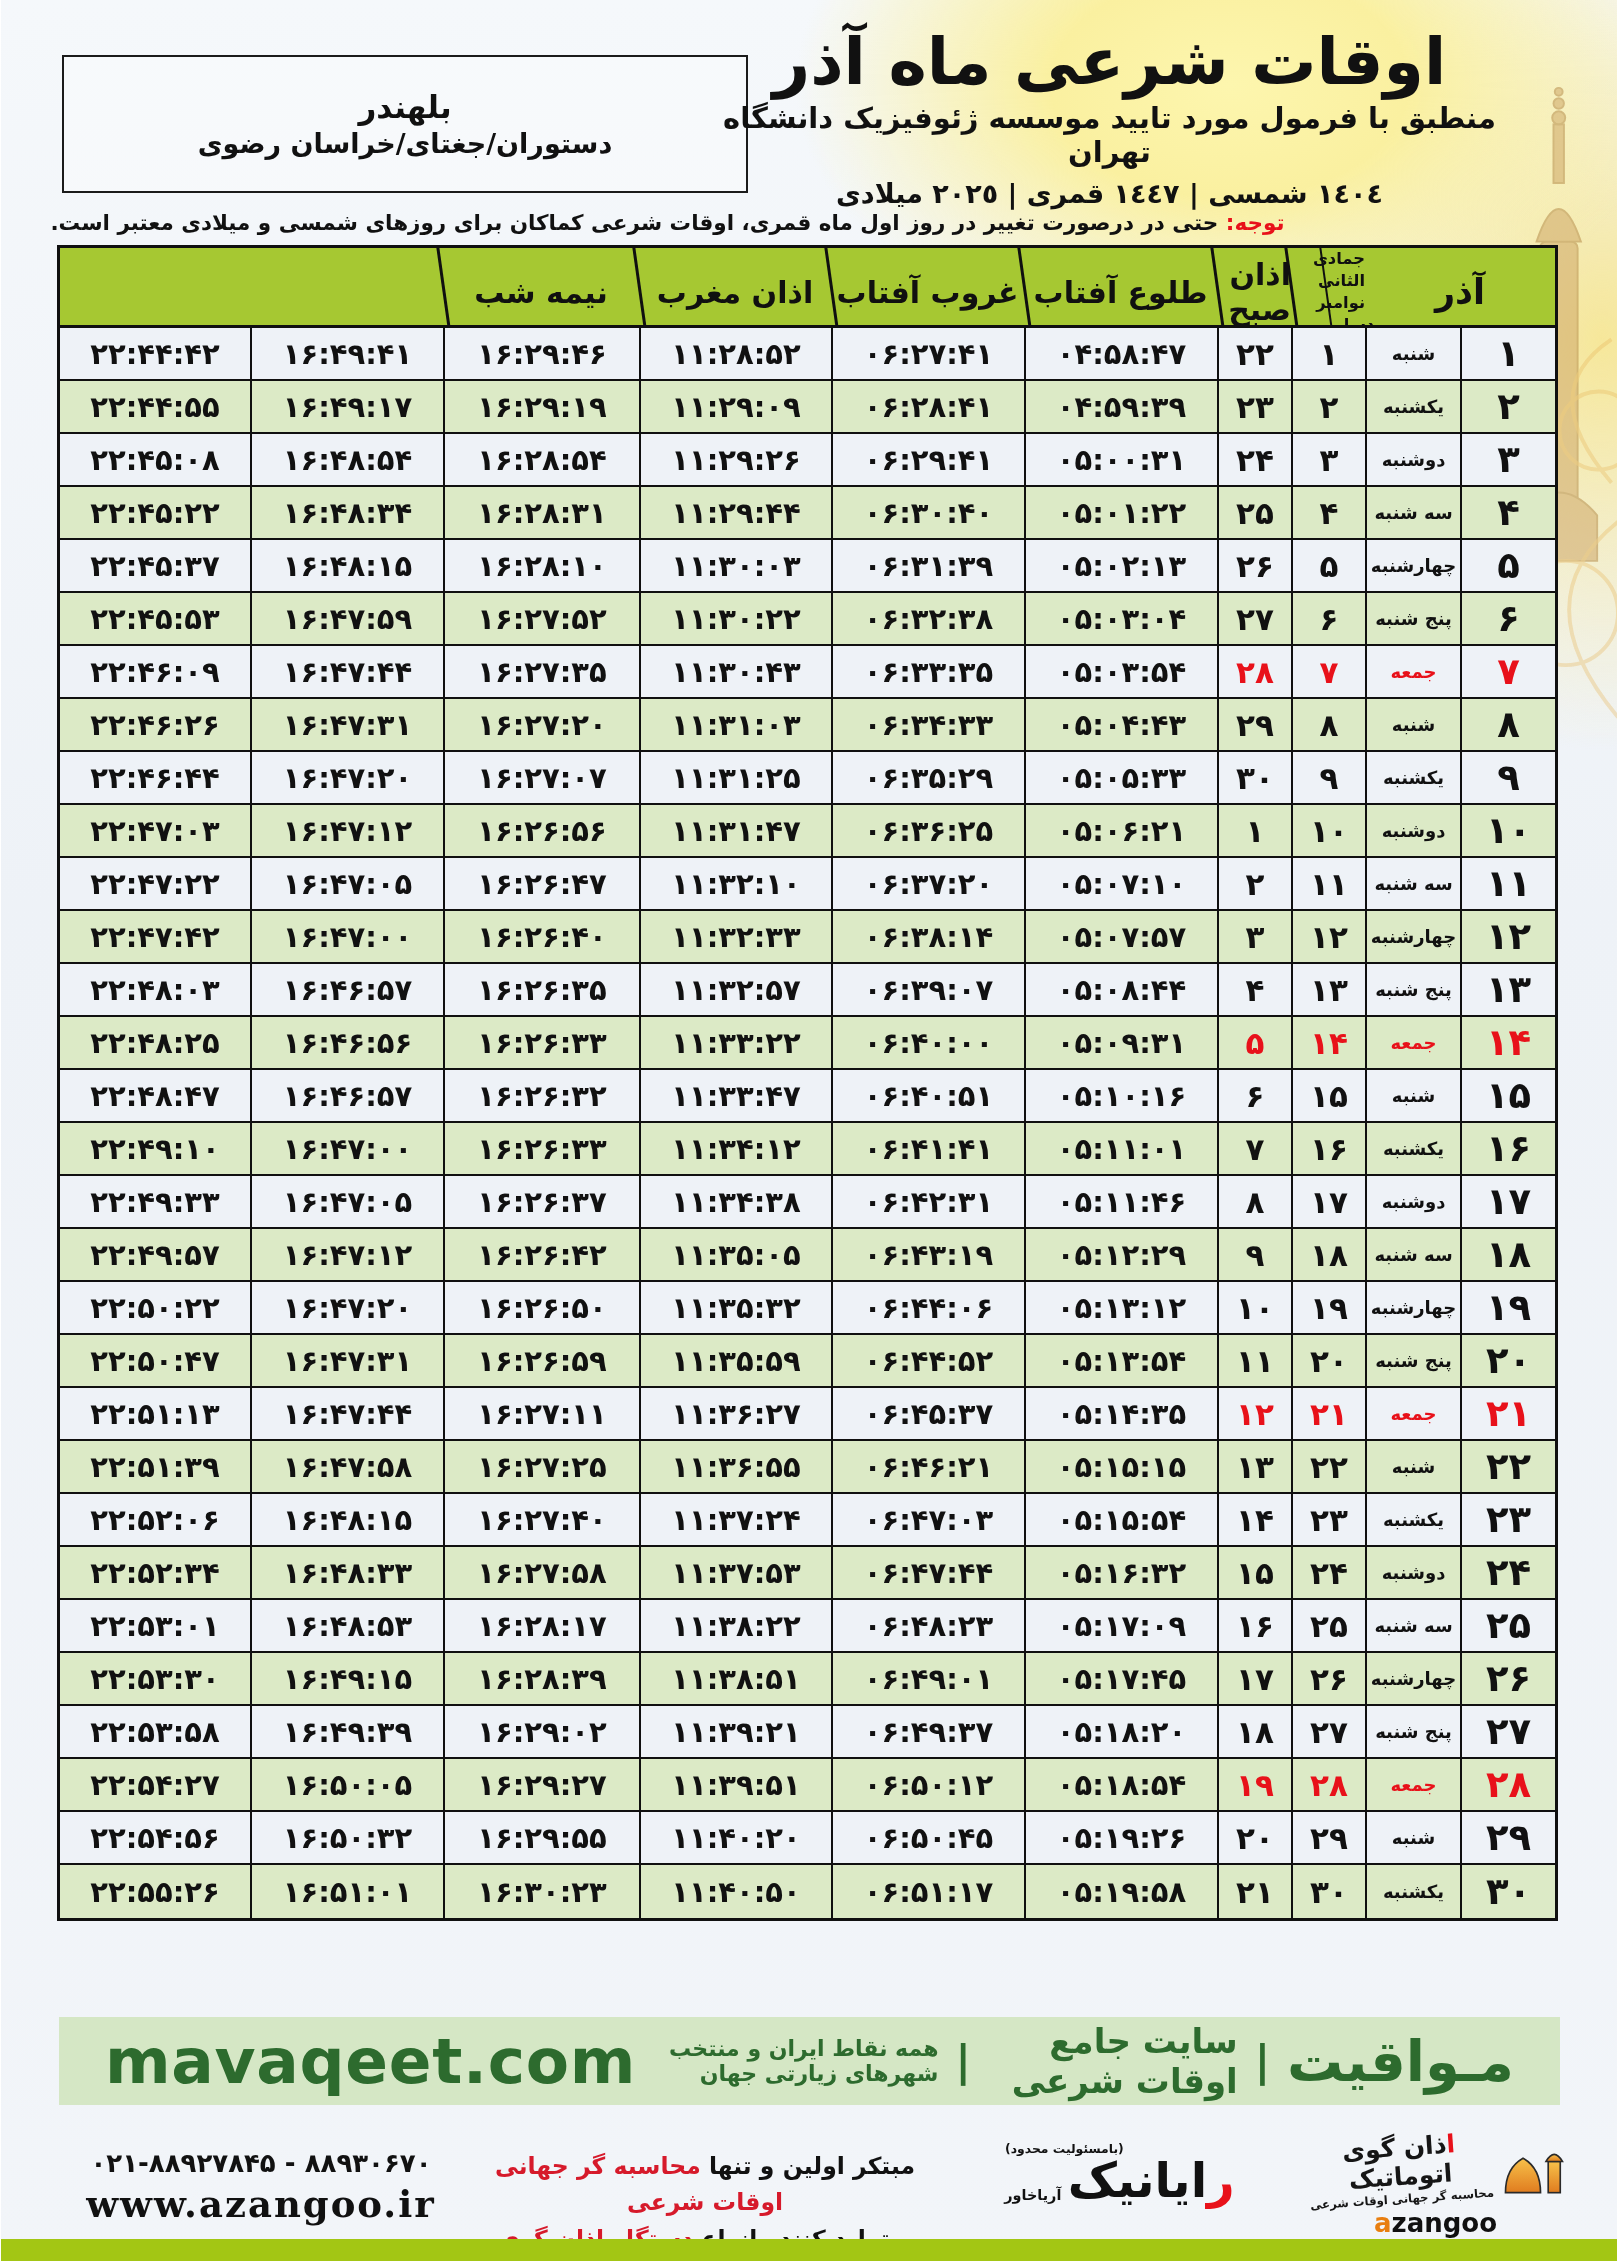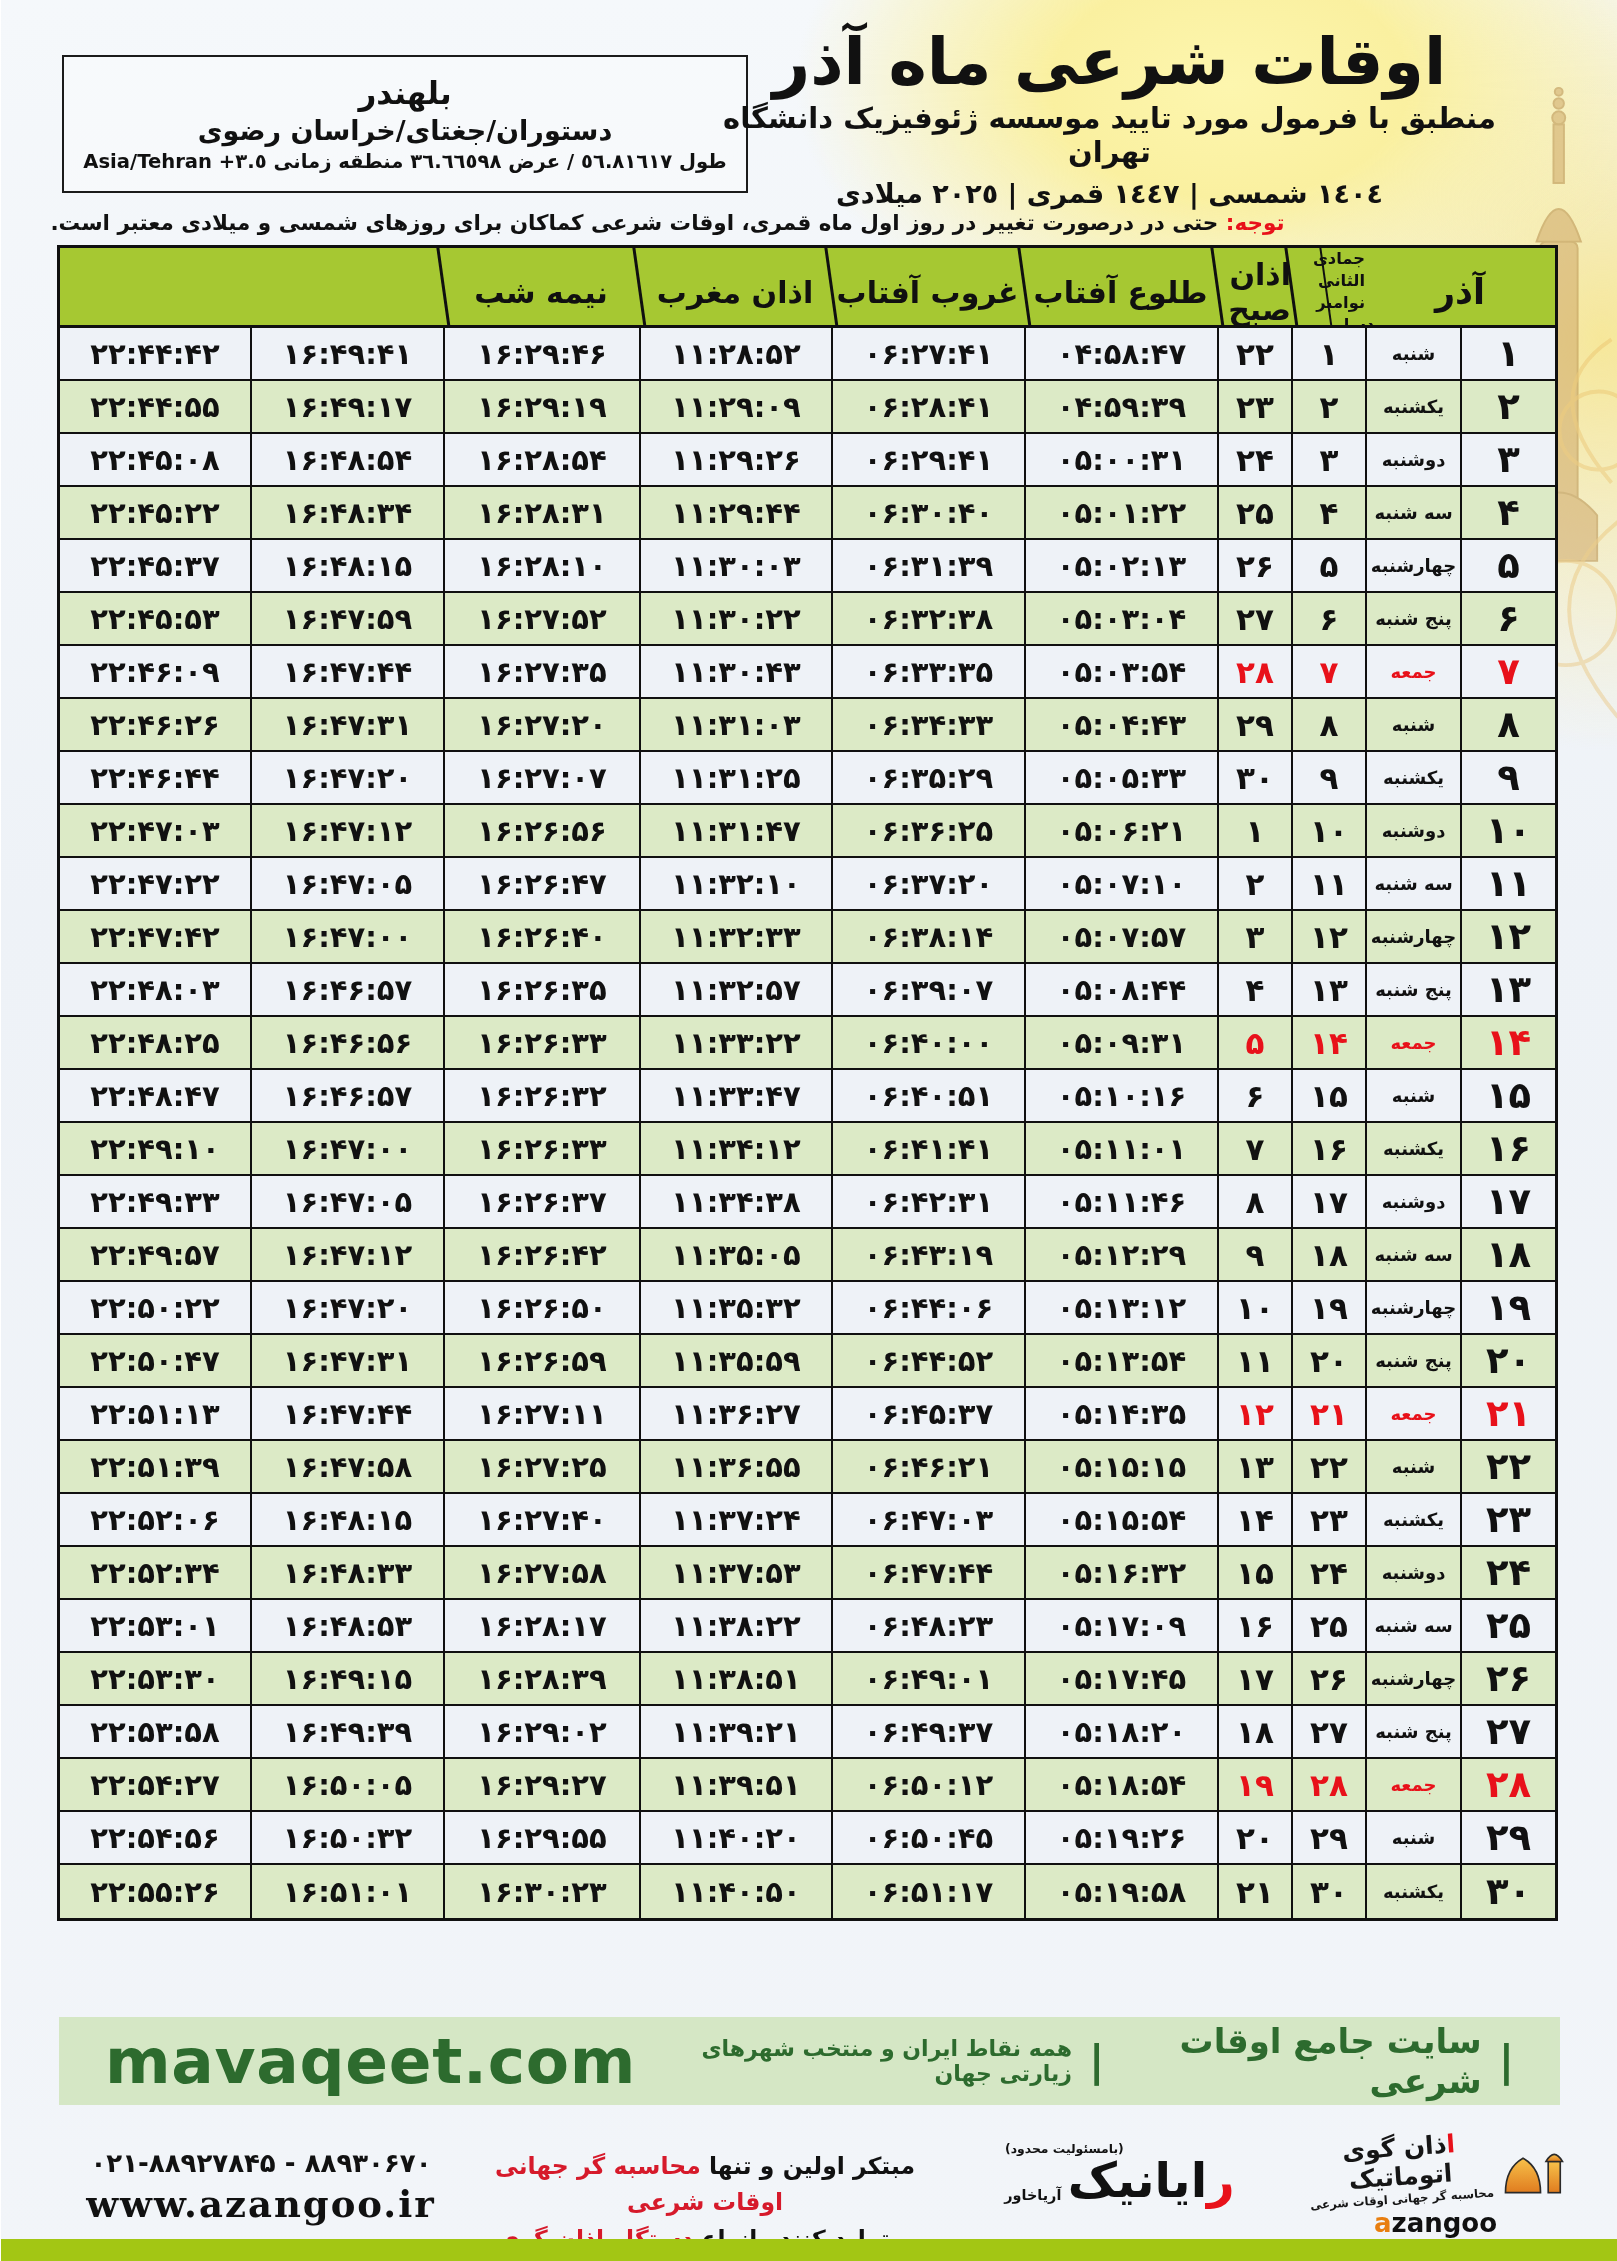--- a/index.html
+++ b/index.html
@@ -131,24 +131,20 @@
     <circle cx="300" cy="620" r="60"></circle>
       <circle cx="250" cy="900" r="80"></circle>
     <path d="M320 480 Q200 560 320 700"></path>
       <path d="M330 760 Q180 880 330 1060"></path>
   </g>
 </svg>
 
 <div class="layer info-box">
   <div class="info-city">بلهندر</div>
   <div class="info-region">دستوران/جغتای/خراسان رضوی</div>
-  <div class="info-coords">
-    <span>طول ٥٦.٨١٦١٧ / عرض ٣٦.٦٦٥٩٨ منطقه زمانی</span>
-    <span class="tz">Asia/Tehran +٣.٥</span>
-  </div>
 </div>
 
 <div class="layer title-block">
   <div class="title-main">اوقات شرعی ماه آذر</div>
   <div class="title-sub">منطبق با فرمول مورد تایید موسسه ژئوفیزیک دانشگاه تهران</div>
   <div class="title-years">١٤٠٤ شمسی | ١٤٤٧ قمری | ٢٠٢٥ میلادی</div>
 </div>
 
 <div class="layer note-line">
   <span class="note-label">توجه:</span>
@@ -528,20 +524,21 @@
         <div class="cell c-time">۱۶:۳۰:۲۳</div>
         <div class="cell c-time">۱۶:۵۱:۰۱</div>
         <div class="cell c-time">۲۲:۵۵:۲۶</div>
       </div>
     </div>
 </div>
 
 <div class="layer band">
   <div class="band-url">mavaqeet.com</div>
   <div class="band-right">
+    <span class="band-brand">مـواقیت</span>
     <span class="band-sep">|</span>
     <span class="band-tag1">سایت جامع اوقات شرعی</span>
     <span class="band-sep">|</span>
     <span class="band-tag2">همه نقاط ایران و منتخب شهرهای زیارتی جهان</span>
   </div>
 </div>
 
 <div class="layer contact">
   <div class="contact-phone">۰۲۱-۸۸۹۲۷۸۴۵ - ۸۸۹۳۰۶۷۰</div>
   <div class="contact-site">www.azangoo.ir</div>

